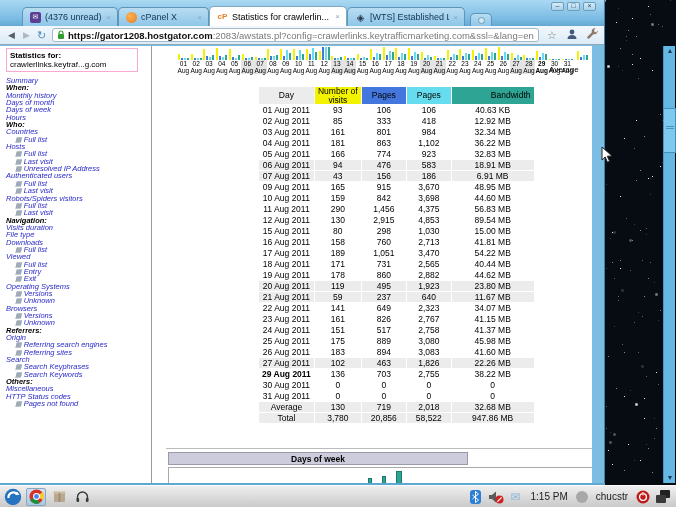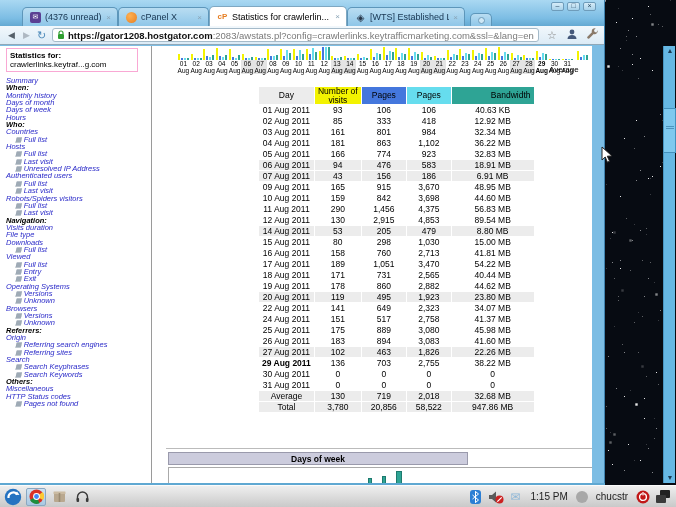--- a/index.html
+++ b/index.html
@@ -529,27 +529,20 @@
                 <td>4,375</td>
                 <td>56.83 MB</td>
               </tr>
               <tr>
                 <td>12 Aug 2011</td>
                 <td>130</td>
                 <td>2,915</td>
                 <td>4,853</td>
                 <td>89.54 MB</td>
               </tr>
-              <tr class="weekend">
-                <td>14 Aug 2011</td>
-                <td>53</td>
-                <td>205</td>
-                <td>479</td>
-                <td>8.80 MB</td>
-              </tr>
               <tr>
                 <td>15 Aug 2011</td>
                 <td>80</td>
                 <td>298</td>
                 <td>1,030</td>
                 <td>15.00 MB</td>
               </tr>
               <tr>
                 <td>16 Aug 2011</td>
                 <td>158</td>
@@ -578,26 +571,40 @@
                 <td>2,882</td>
                 <td>44.62 MB</td>
               </tr>
               <tr class="weekend">
                 <td>20 Aug 2011</td>
                 <td>119</td>
                 <td>495</td>
                 <td>1,923</td>
                 <td>23.80 MB</td>
               </tr>
+              <tr class="weekend">
+                <td>21 Aug 2011</td>
+                <td>59</td>
+                <td>237</td>
+                <td>640</td>
+                <td>11.67 MB</td>
+              </tr>
               <tr>
                 <td>22 Aug 2011</td>
                 <td>141</td>
                 <td>649</td>
                 <td>2,323</td>
                 <td>34.07 MB</td>
+              </tr>
+              <tr>
+                <td>23 Aug 2011</td>
+                <td>161</td>
+                <td>826</td>
+                <td>2,767</td>
+                <td>41.15 MB</td>
               </tr>
               <tr>
                 <td>24 Aug 2011</td>
                 <td>151</td>
                 <td>517</td>
                 <td>2,758</td>
                 <td>41.37 MB</td>
               </tr>
               <tr>
                 <td>25 Aug 2011</td>

